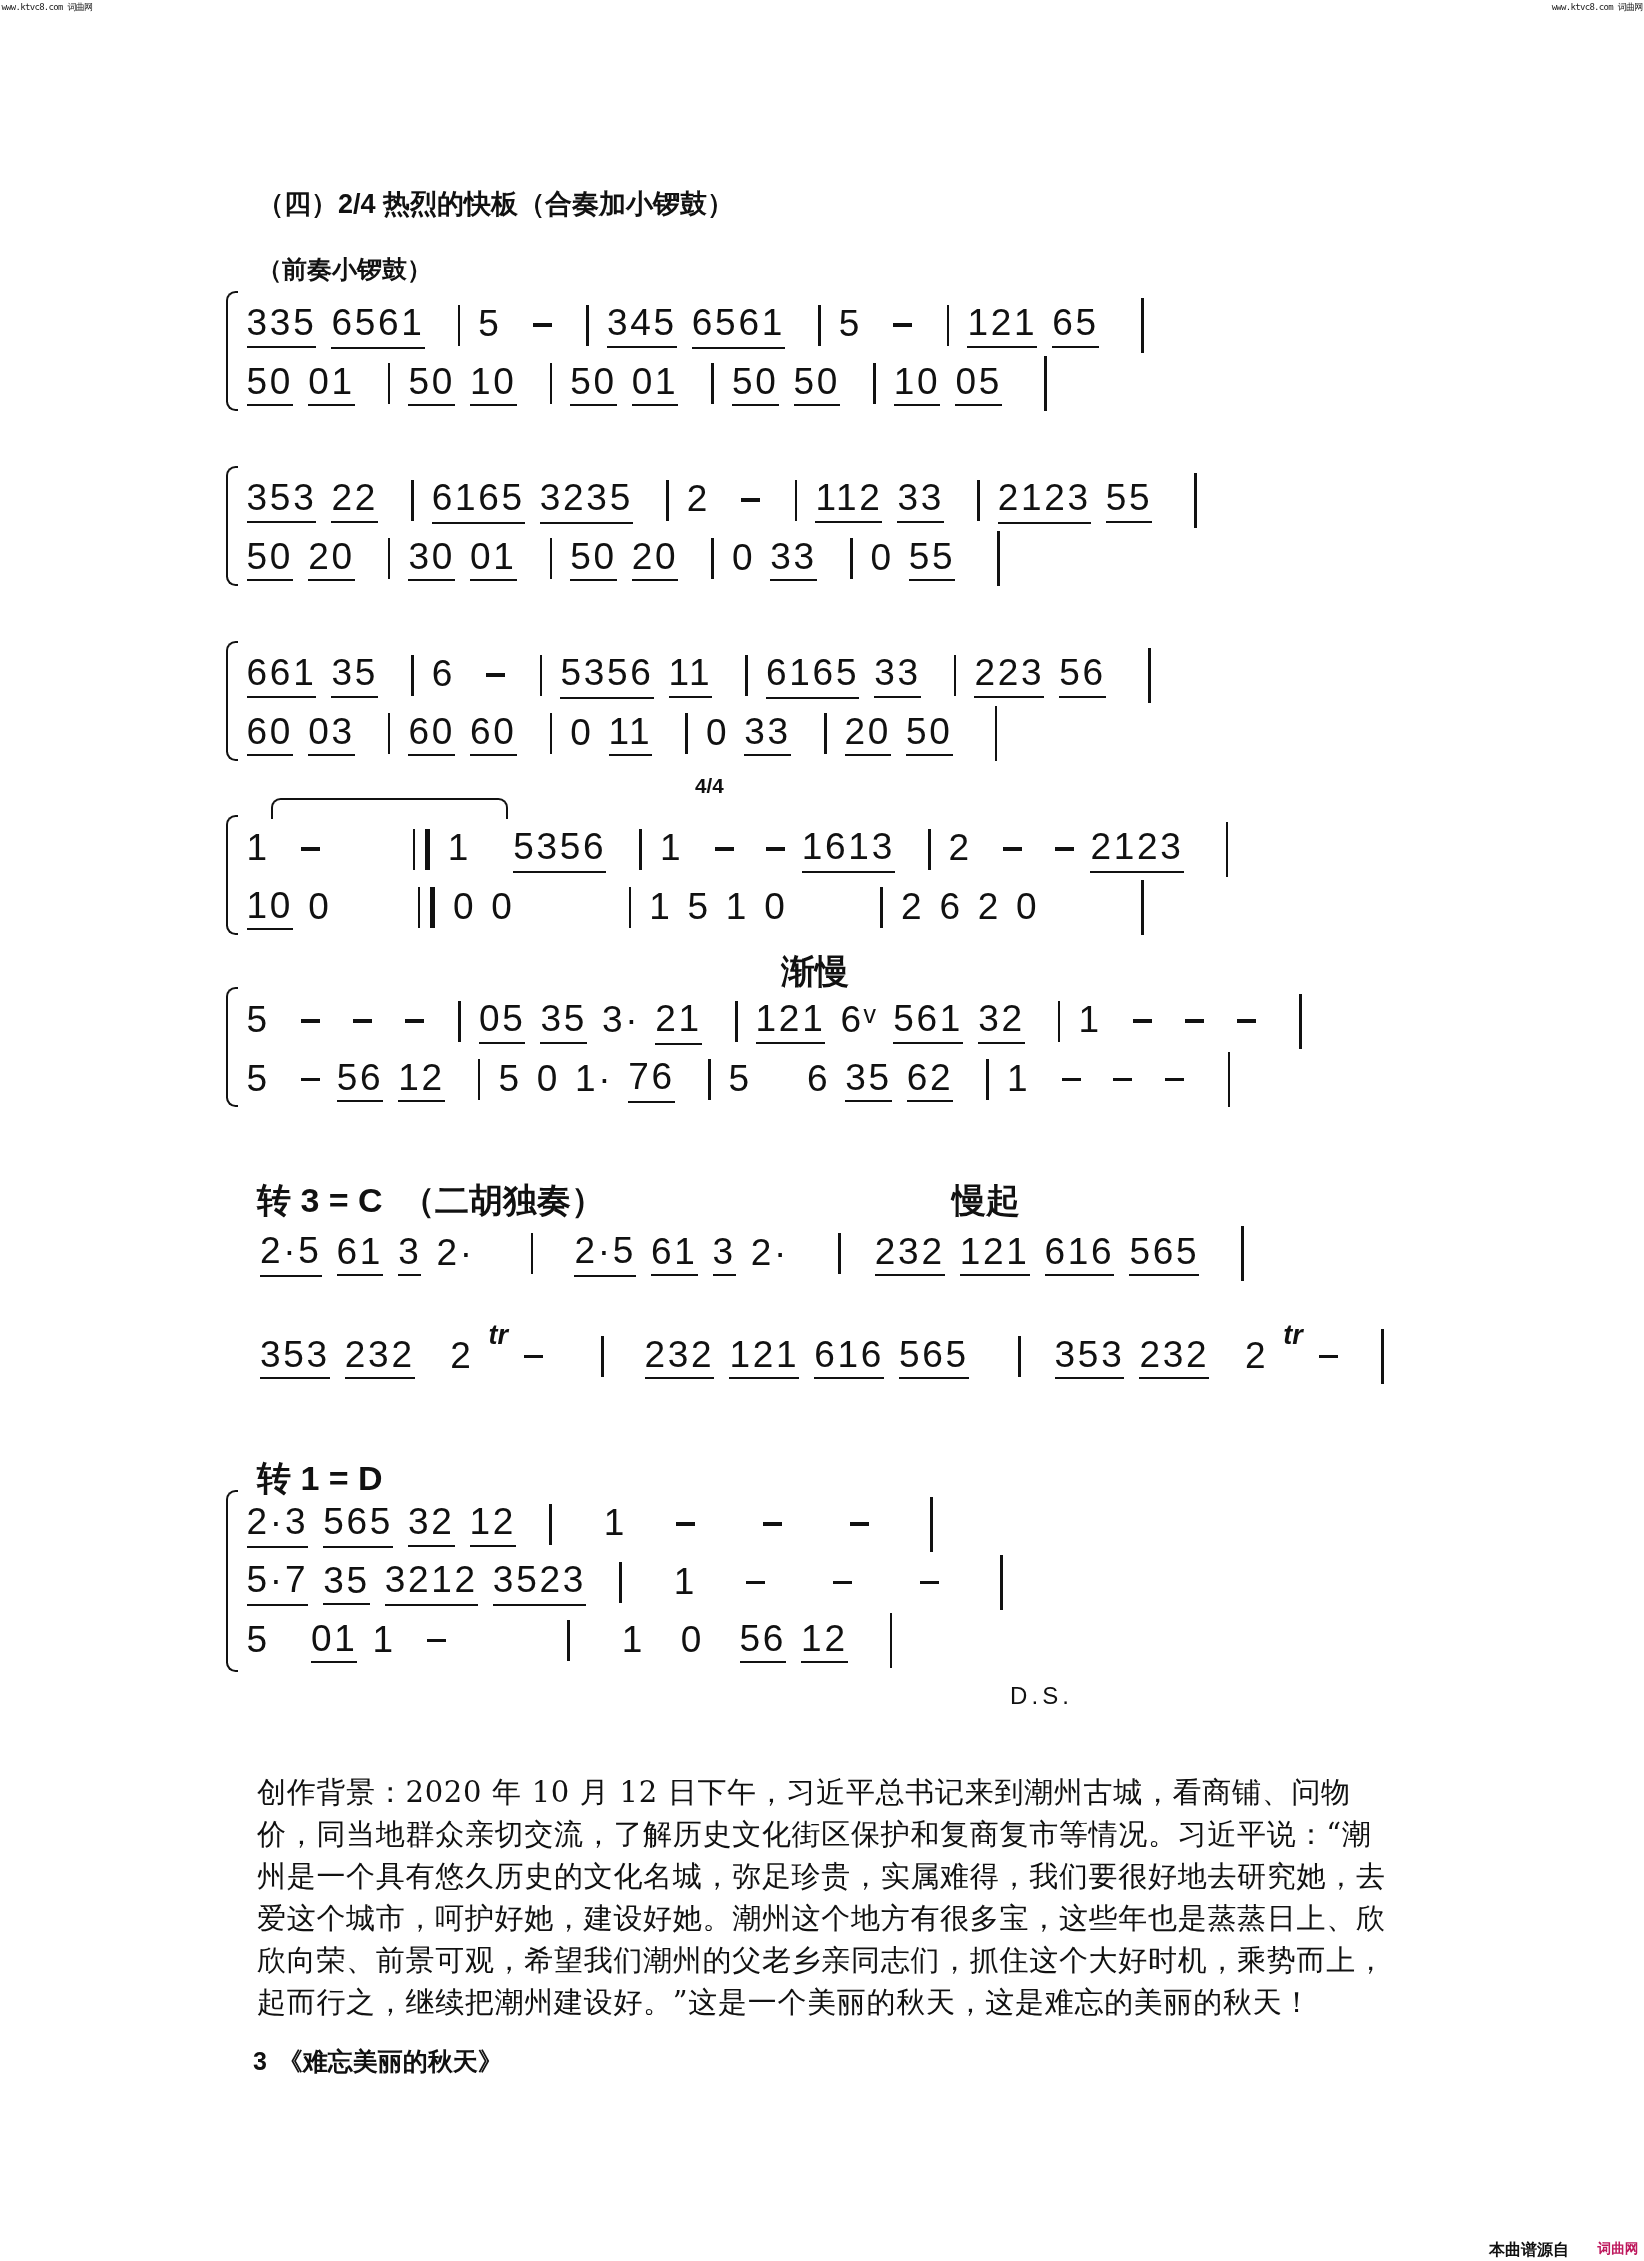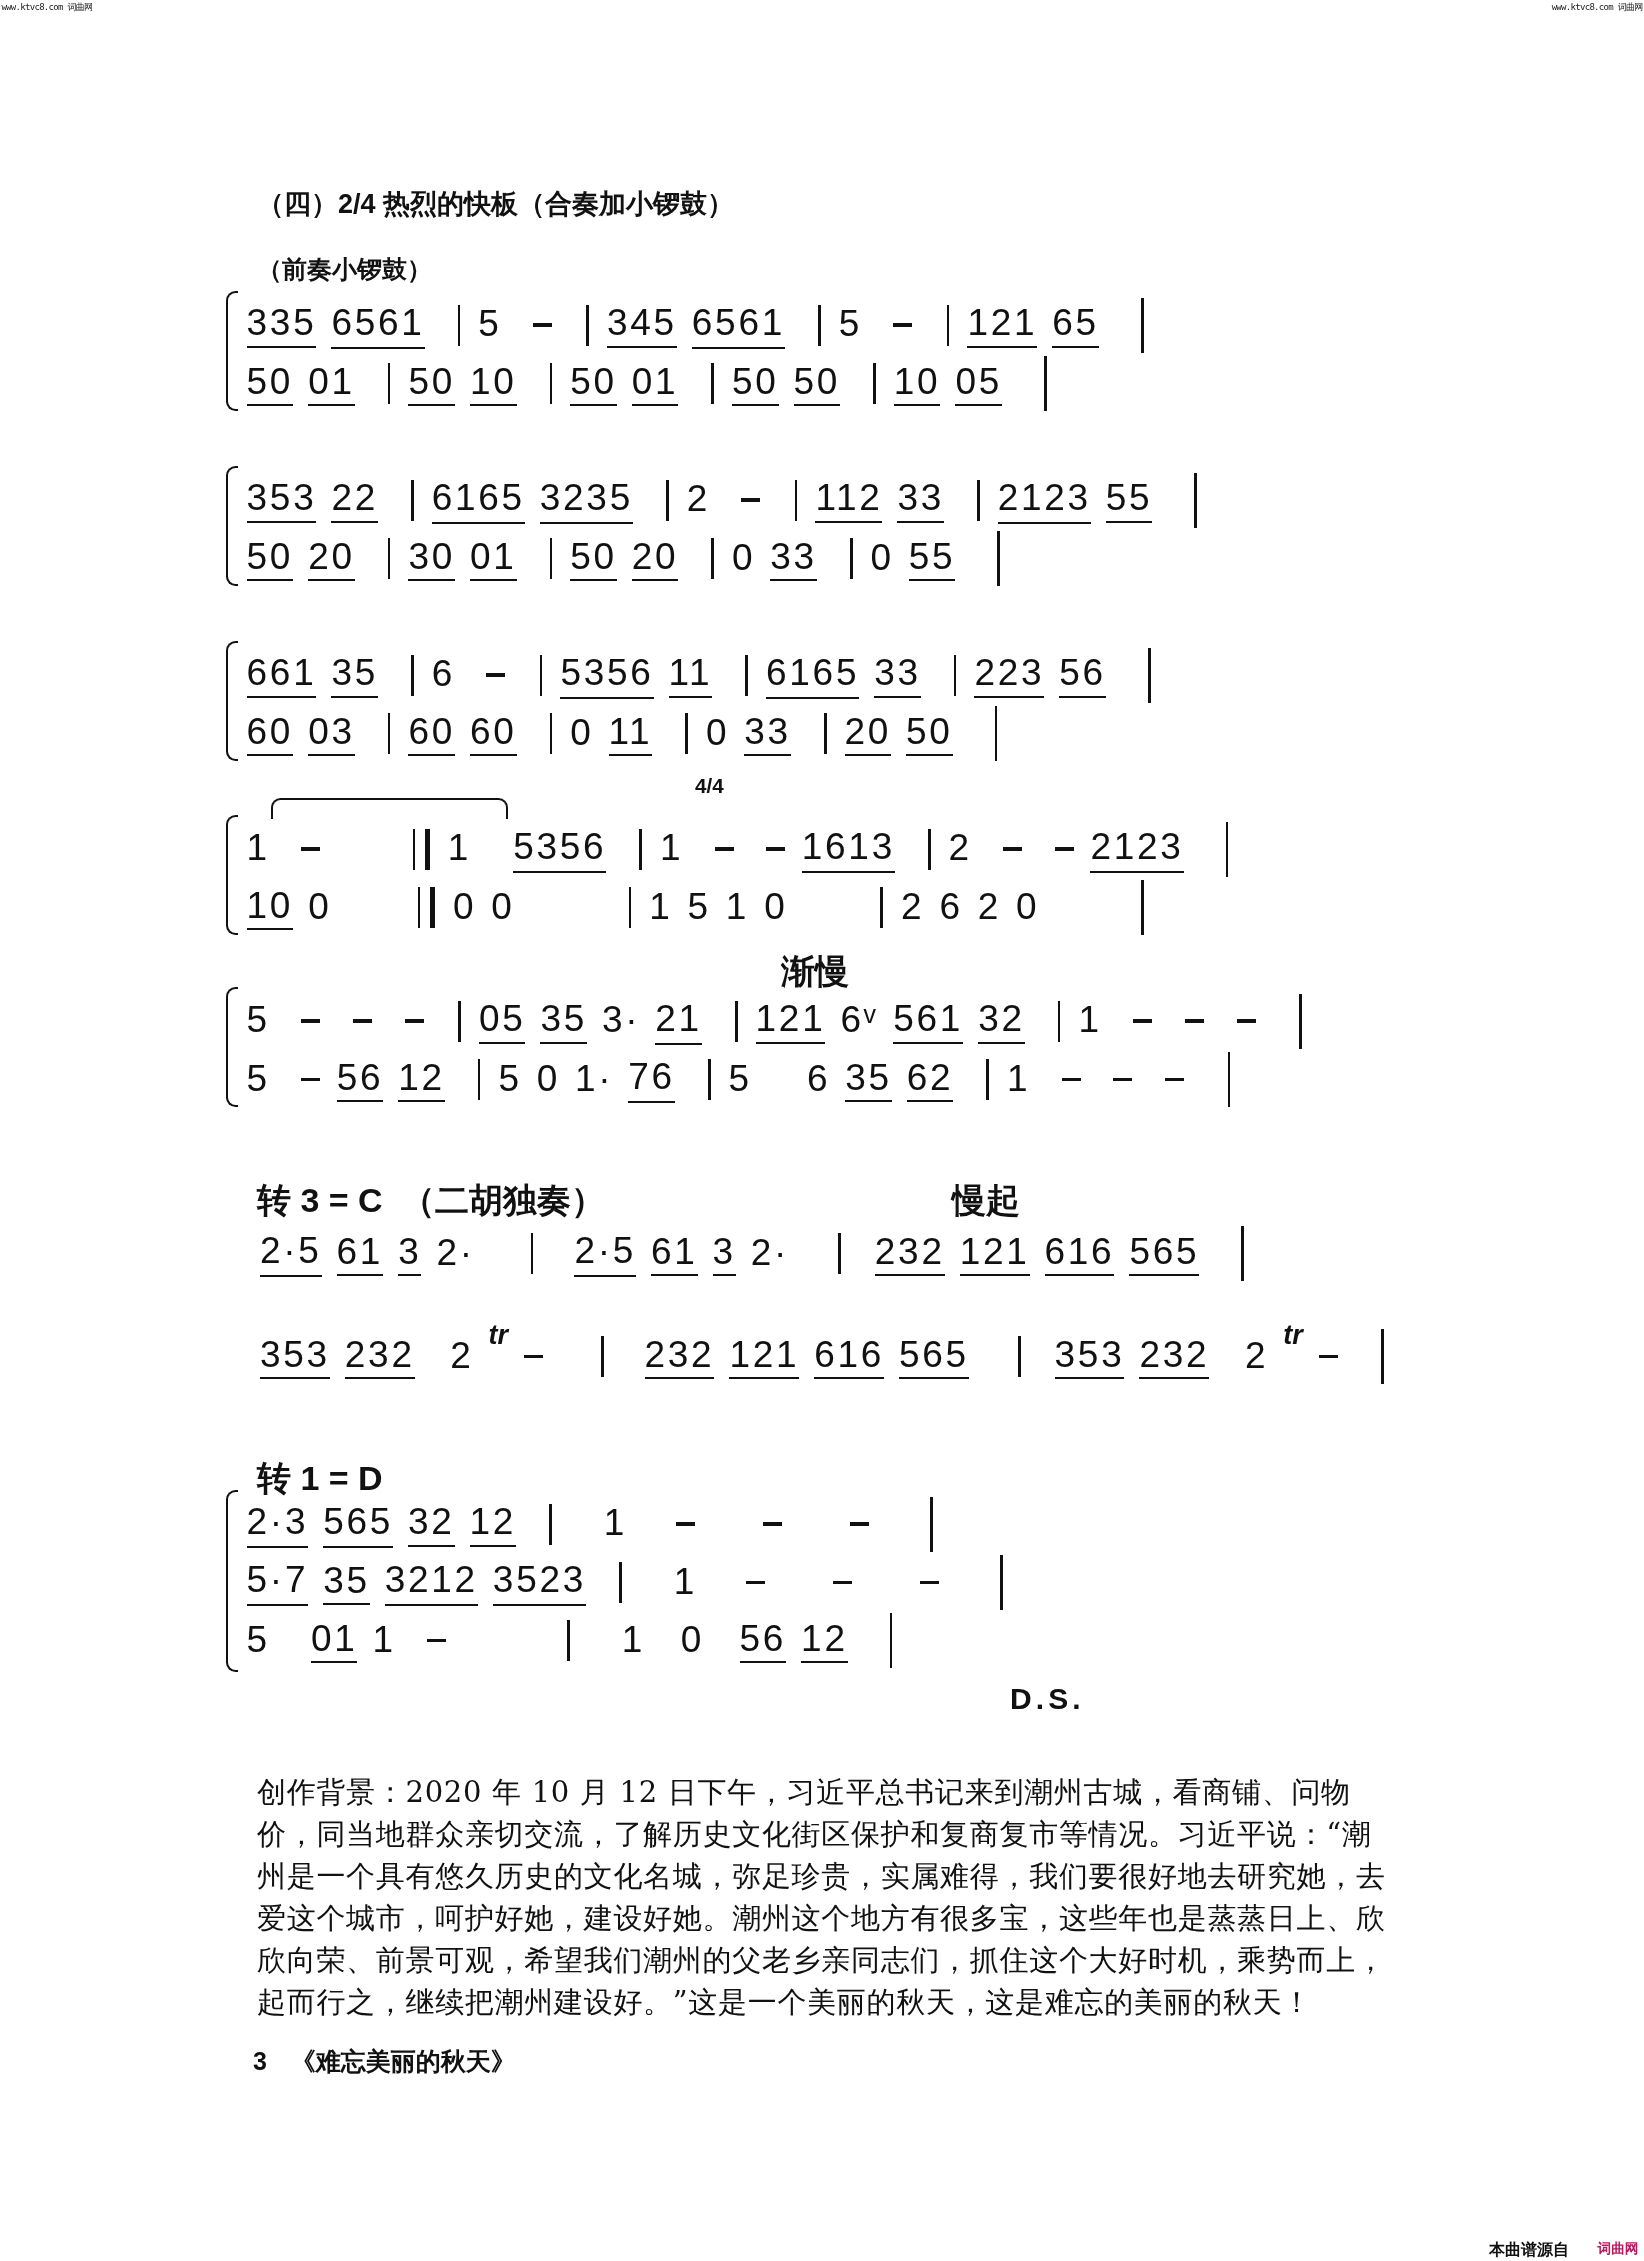--- a/index.html
+++ b/index.html
@@ -14,21 +14,21 @@
   .row { position:absolute; left:20.6px; height:55px; display:flex; align-items:center; }
   .sep { display:inline-block; width:2.7px; height:41px; background:#111; margin:0 18px; }
   .sep.double { width:9.6px; background:transparent; border-left:2.7px solid #111; border-right:5.5px solid #111; }
   .sep.final { margin-left:27px; height:55px; }
   .grp { display:inline-block; font-size:37px; line-height:41px; letter-spacing:2.7px; margin-right:15px;
          padding-bottom:2.7px; position:relative; font-family:"Liberation Sans",sans-serif; }
   .u1 { border-bottom:2.1px solid #111; }
   .u2 { border-bottom:2.1px double #111; padding-bottom:4.1px; }
   .dash { display:inline-block; width:19px; height:3.4px; background:#111; margin:0 16.4px; vertical-align:middle; }
   .lbl { position:absolute; font-size:34px; font-weight:bold; white-space:nowrap; }
-  .ds { position:absolute; font-size:30px; font-weight:bold; letter-spacing:4.1px; }
+  .ds { position:absolute; font-size:24px; font-weight:normal; letter-spacing:4.1px; }
   .para { position:absolute; left:257px; top:1771px; width:1130px; font-size:29px; line-height:42px;
           font-family:"DejaVu Serif",serif; letter-spacing:0.7px; }
   .footer-title { position:absolute; left:253px; top:2045px; font-size:25px; font-weight:bold; }
   .source { position:absolute; right:75px; top:2240px; font-size:16px; font-weight:bold; }
   .source-brand { position:absolute; right:5.5px; top:2240px; font-size:13.7px; font-weight:bold; }
   .volta { position:absolute; height:19px; border:2.1px solid #111; border-bottom:none; border-radius:9.6px 9.6px 0 0; }
 </style>
 </head>
 <body>
 
@@ -324,18 +324,18 @@
     <span class="grp u1">12</span>
     <span class="sep final"></span>
   </div>
 </div>
 <div class="ds" style="left:1010px;top:1682px;">D.S.</div>
 
 <div class="para">创作背景：2020 年 10 月 12 日下午，习近平总书记来到潮州古城，看商铺、问物价，同当地群众亲切交流，了解历史文化街区保护和复商复市等情况。习近平说：“潮州是一个具有悠久历史的文化名城，弥足珍贵，实属难得，我们要很好地去研究她，去爱这个城市，呵护好她，建设好她。潮州这个地方有很多宝，这些年也是蒸蒸日上、欣欣向荣、前景可观，希望我们潮州的父老乡亲同志们，抓住这个大好时机，乘势而上，起而行之，继续把潮州建设好。”这是一个美丽的秋天，这是难忘的美丽的秋天！</div>
 
 <div class="footer-title">
   <span>3</span>
-  <span style="margin-left:17px;">《难忘美丽的秋天》</span>
+  <span style="margin-left:4px;">《难忘美丽的秋天》</span>
 </div>
 
 <div class="source">本曲谱源自</div>
 <div class="source-brand" style="color:#be185d;">词曲网</div>
 
 
 </body></html>

